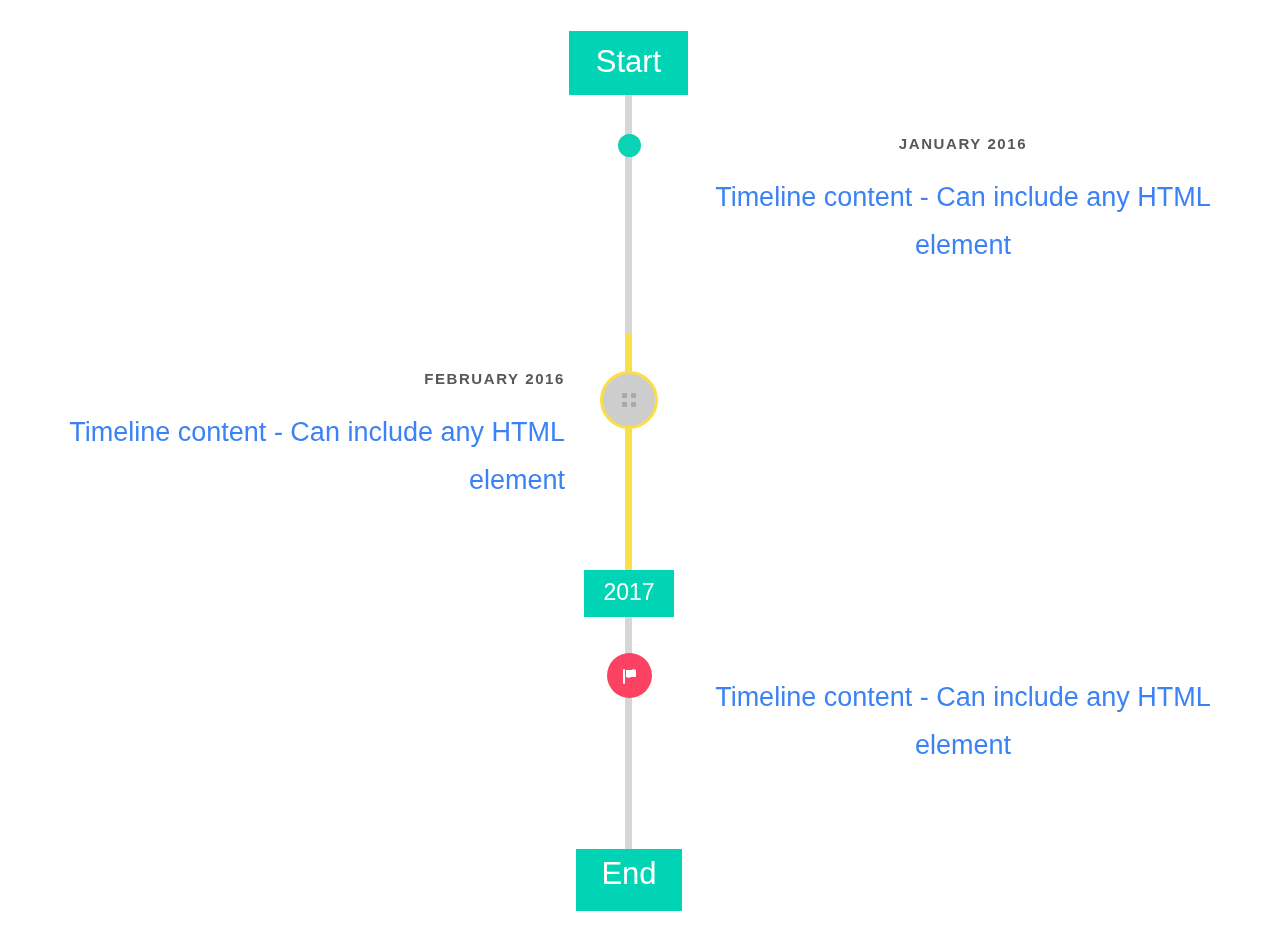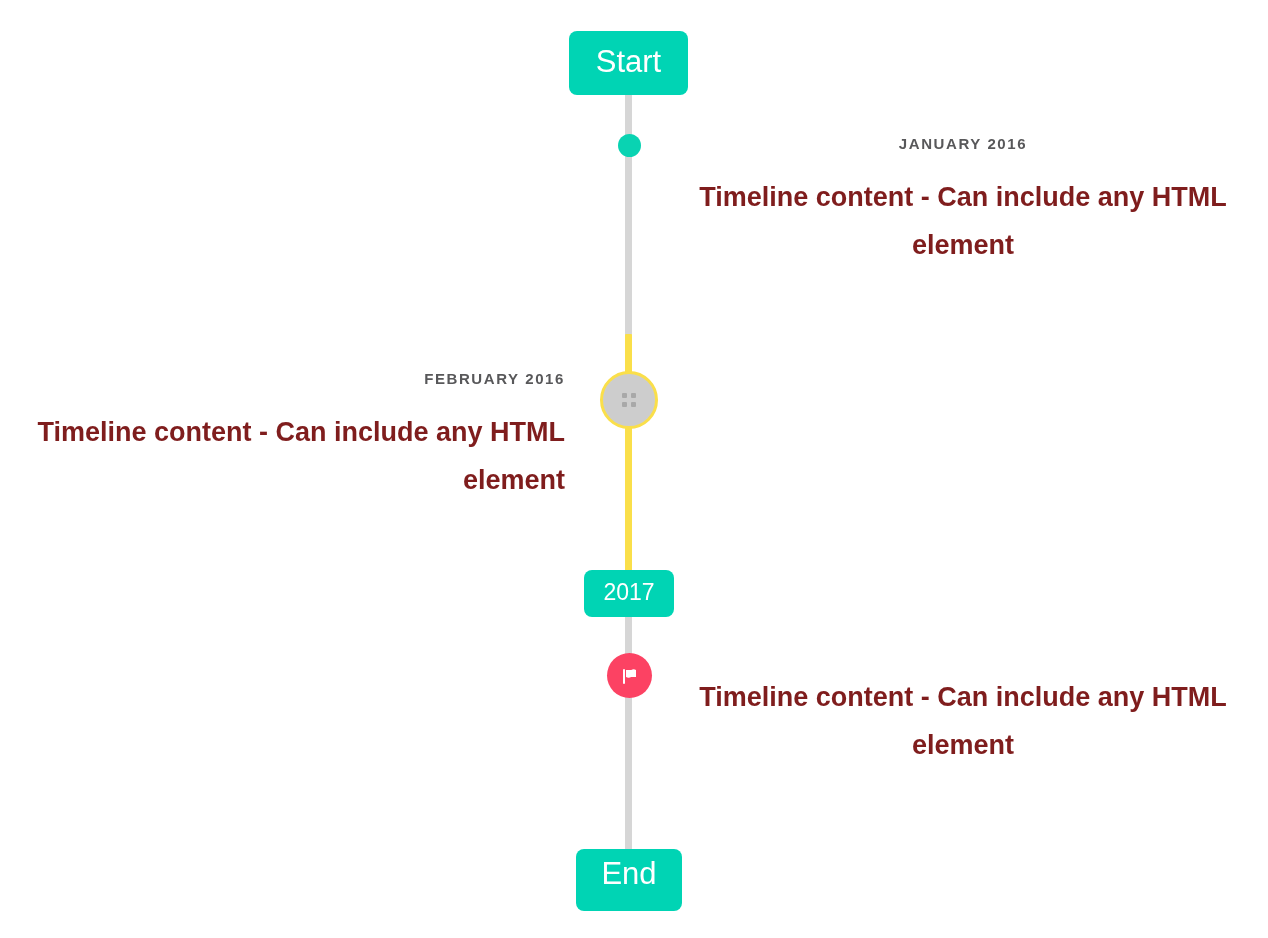--- a/index.html
+++ b/index.html
@@ -28,21 +28,21 @@
   }
   .rail-gray-top    { top: 88px;  height: 248px; background: #d6d6d6; }
   .rail-yellow      { top: 334px; height: 238px; background: #fadf4a; }
   .rail-gray-bottom { top: 606px; height: 250px; background: #d6d6d6; }
 
   
   .badge {
     position: absolute;
     background: #00d4b4;
     color: #ffffff;
-    border-radius: 8px;
+    border-radius: 0;
     display: flex;
     align-items: center;
     justify-content: center;
     font-weight: 400;
     white-space: nowrap;
     z-index: 5;
   }
   .badge-start {
     left: 569px; top: 31px;
     width: 119px; height: 64px;
@@ -108,23 +108,23 @@
     font-weight: bold;
     letter-spacing: 1.6px;
     color: #58585a;
     text-transform: uppercase;
     line-height: 1.2;
   }
 
   .entry-body {
     margin-top: 20px;
     font-size: 27px;
-    font-weight: 700;
+    font-weight: 400;
     line-height: 1.78;
-    color: #7f1d1d;
+    color: #3b82f6;
   }
 
   .pos-jan   { top: 135px; }
   .pos-feb   { top: 370px; }
   .pos-mar   { top: 653px; }
 </style>
 </head>
 <body>
 
 <div id="timeline-root">

